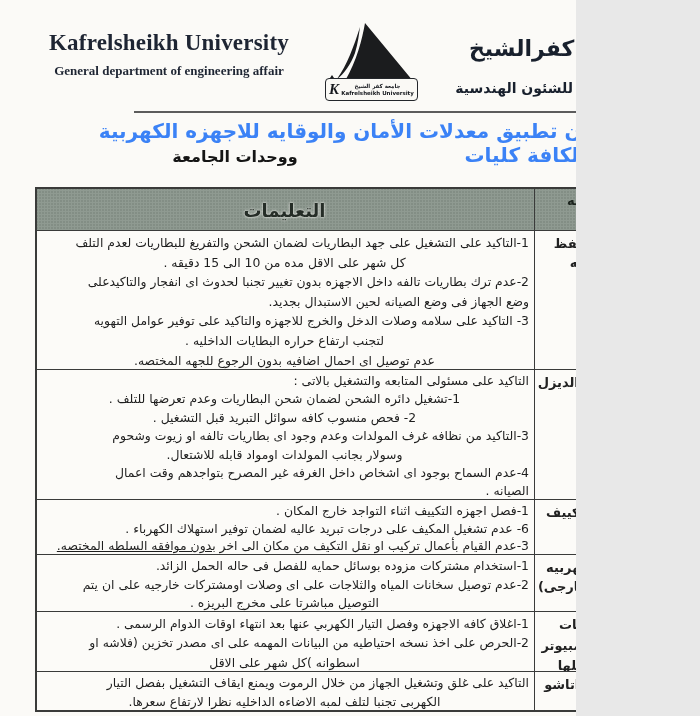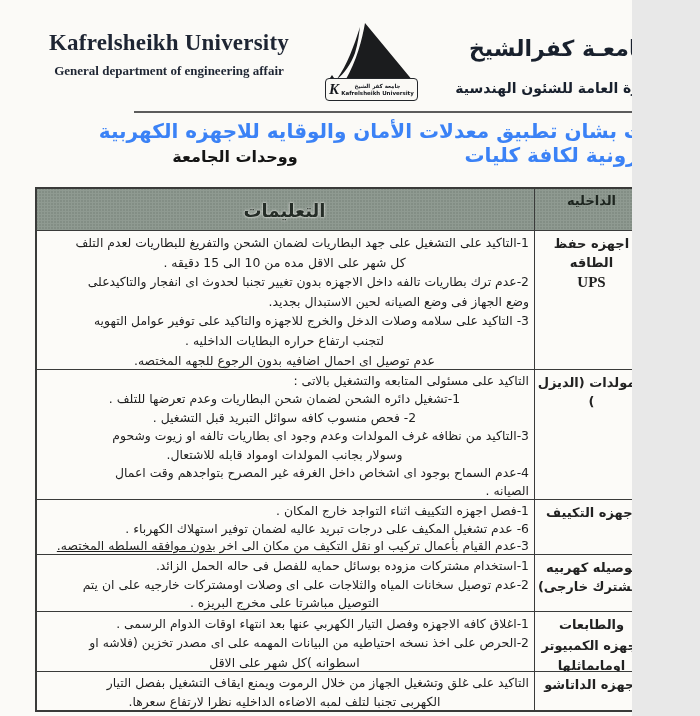--- a/index.html
+++ b/index.html
@@ -1,18 +1,18 @@
 <!DOCTYPE html>
 <html lang="ar"><head>
 <meta charset="utf-8">
 <style>
   html,body{margin:0;padding:0;}
   body{width:700px;height:716px;background:#e8e8e8;}
   .page{
-    position:relative;width:632px;height:716px;overflow:hidden;
+    position:relative;width:576px;height:716px;overflow:hidden;
     background:#fbfaf7;
     font-family:"DejaVu Sans",sans-serif;color:#222;
   }
   
   .hdr-en{position:absolute;left:22px;top:30px;width:294px;text-align:center;color:#1e2533;}
   .en-t{font-family:"Liberation Serif",serif;font-weight:bold;font-size:23px;letter-spacing:.2px;}
   .en-s{font-family:"Liberation Serif",serif;font-weight:bold;font-size:13px;margin-top:7px;}
   .hdr-ar{position:absolute;left:436px;top:36px;width:250px;text-align:center;color:#18202d;}
   .ar-t{font-size:22px;font-weight:bold;}
   .ar-s{font-size:14px;font-weight:bold;margin-top:19px;}

